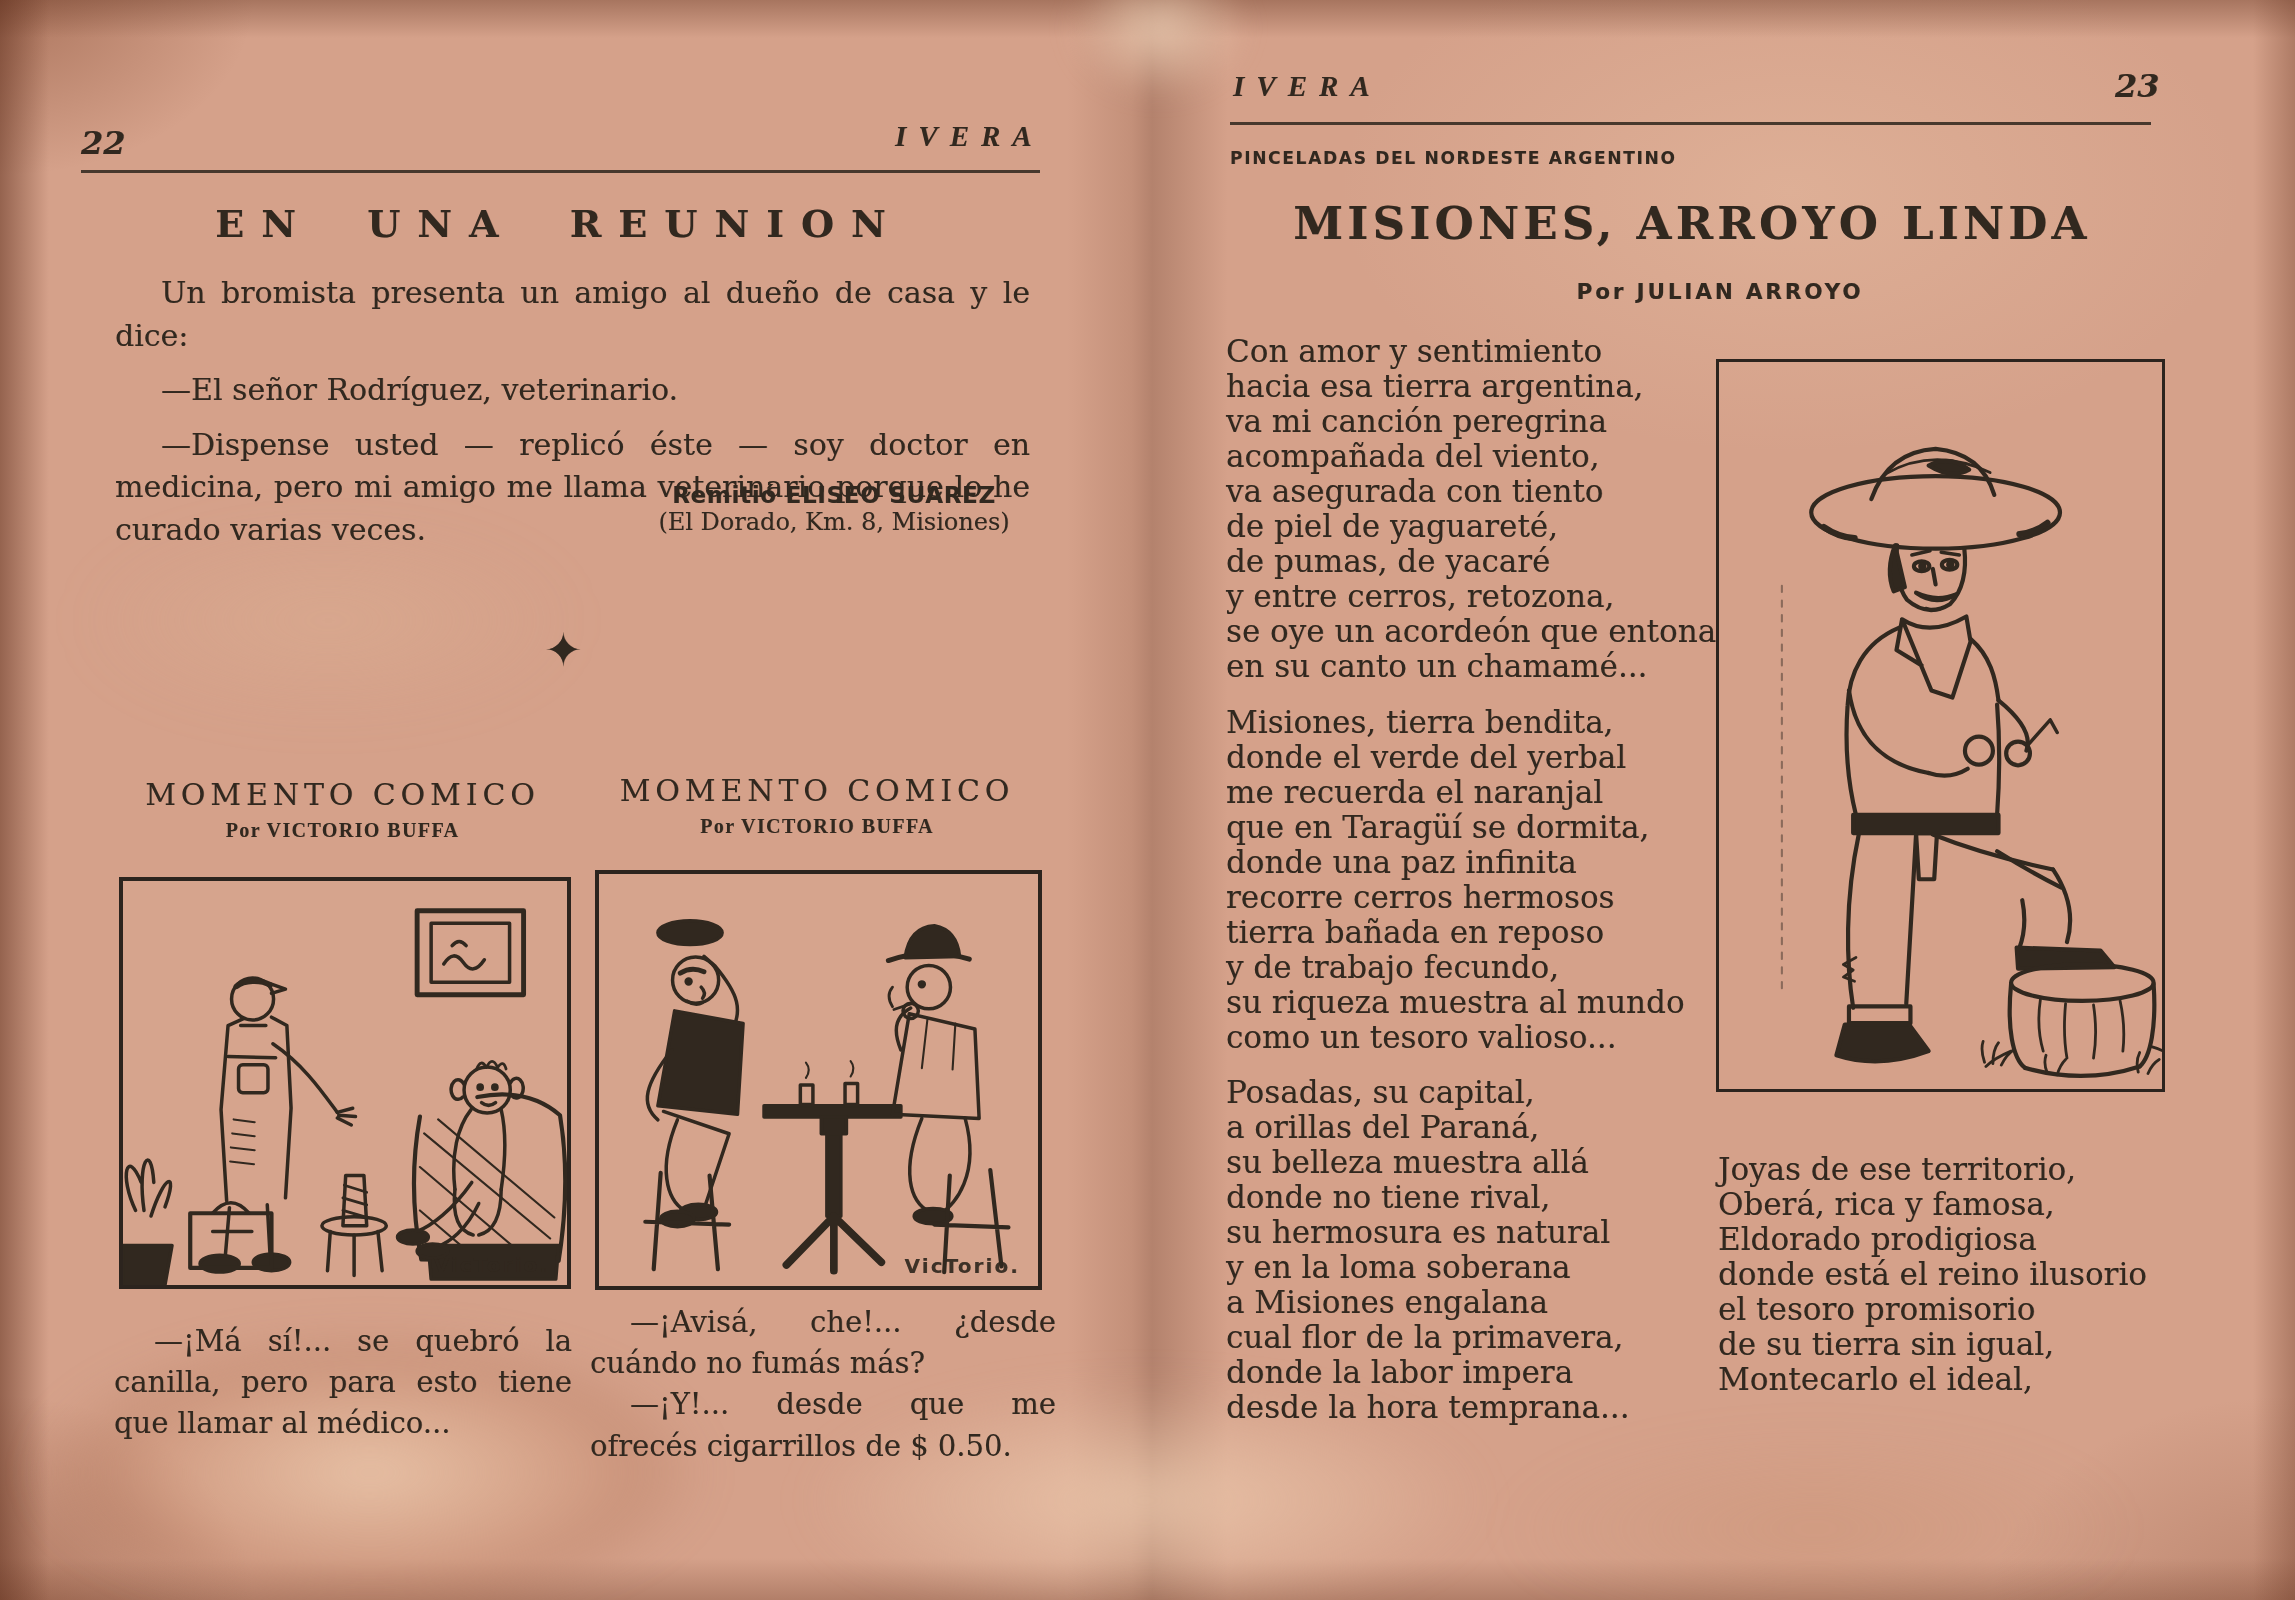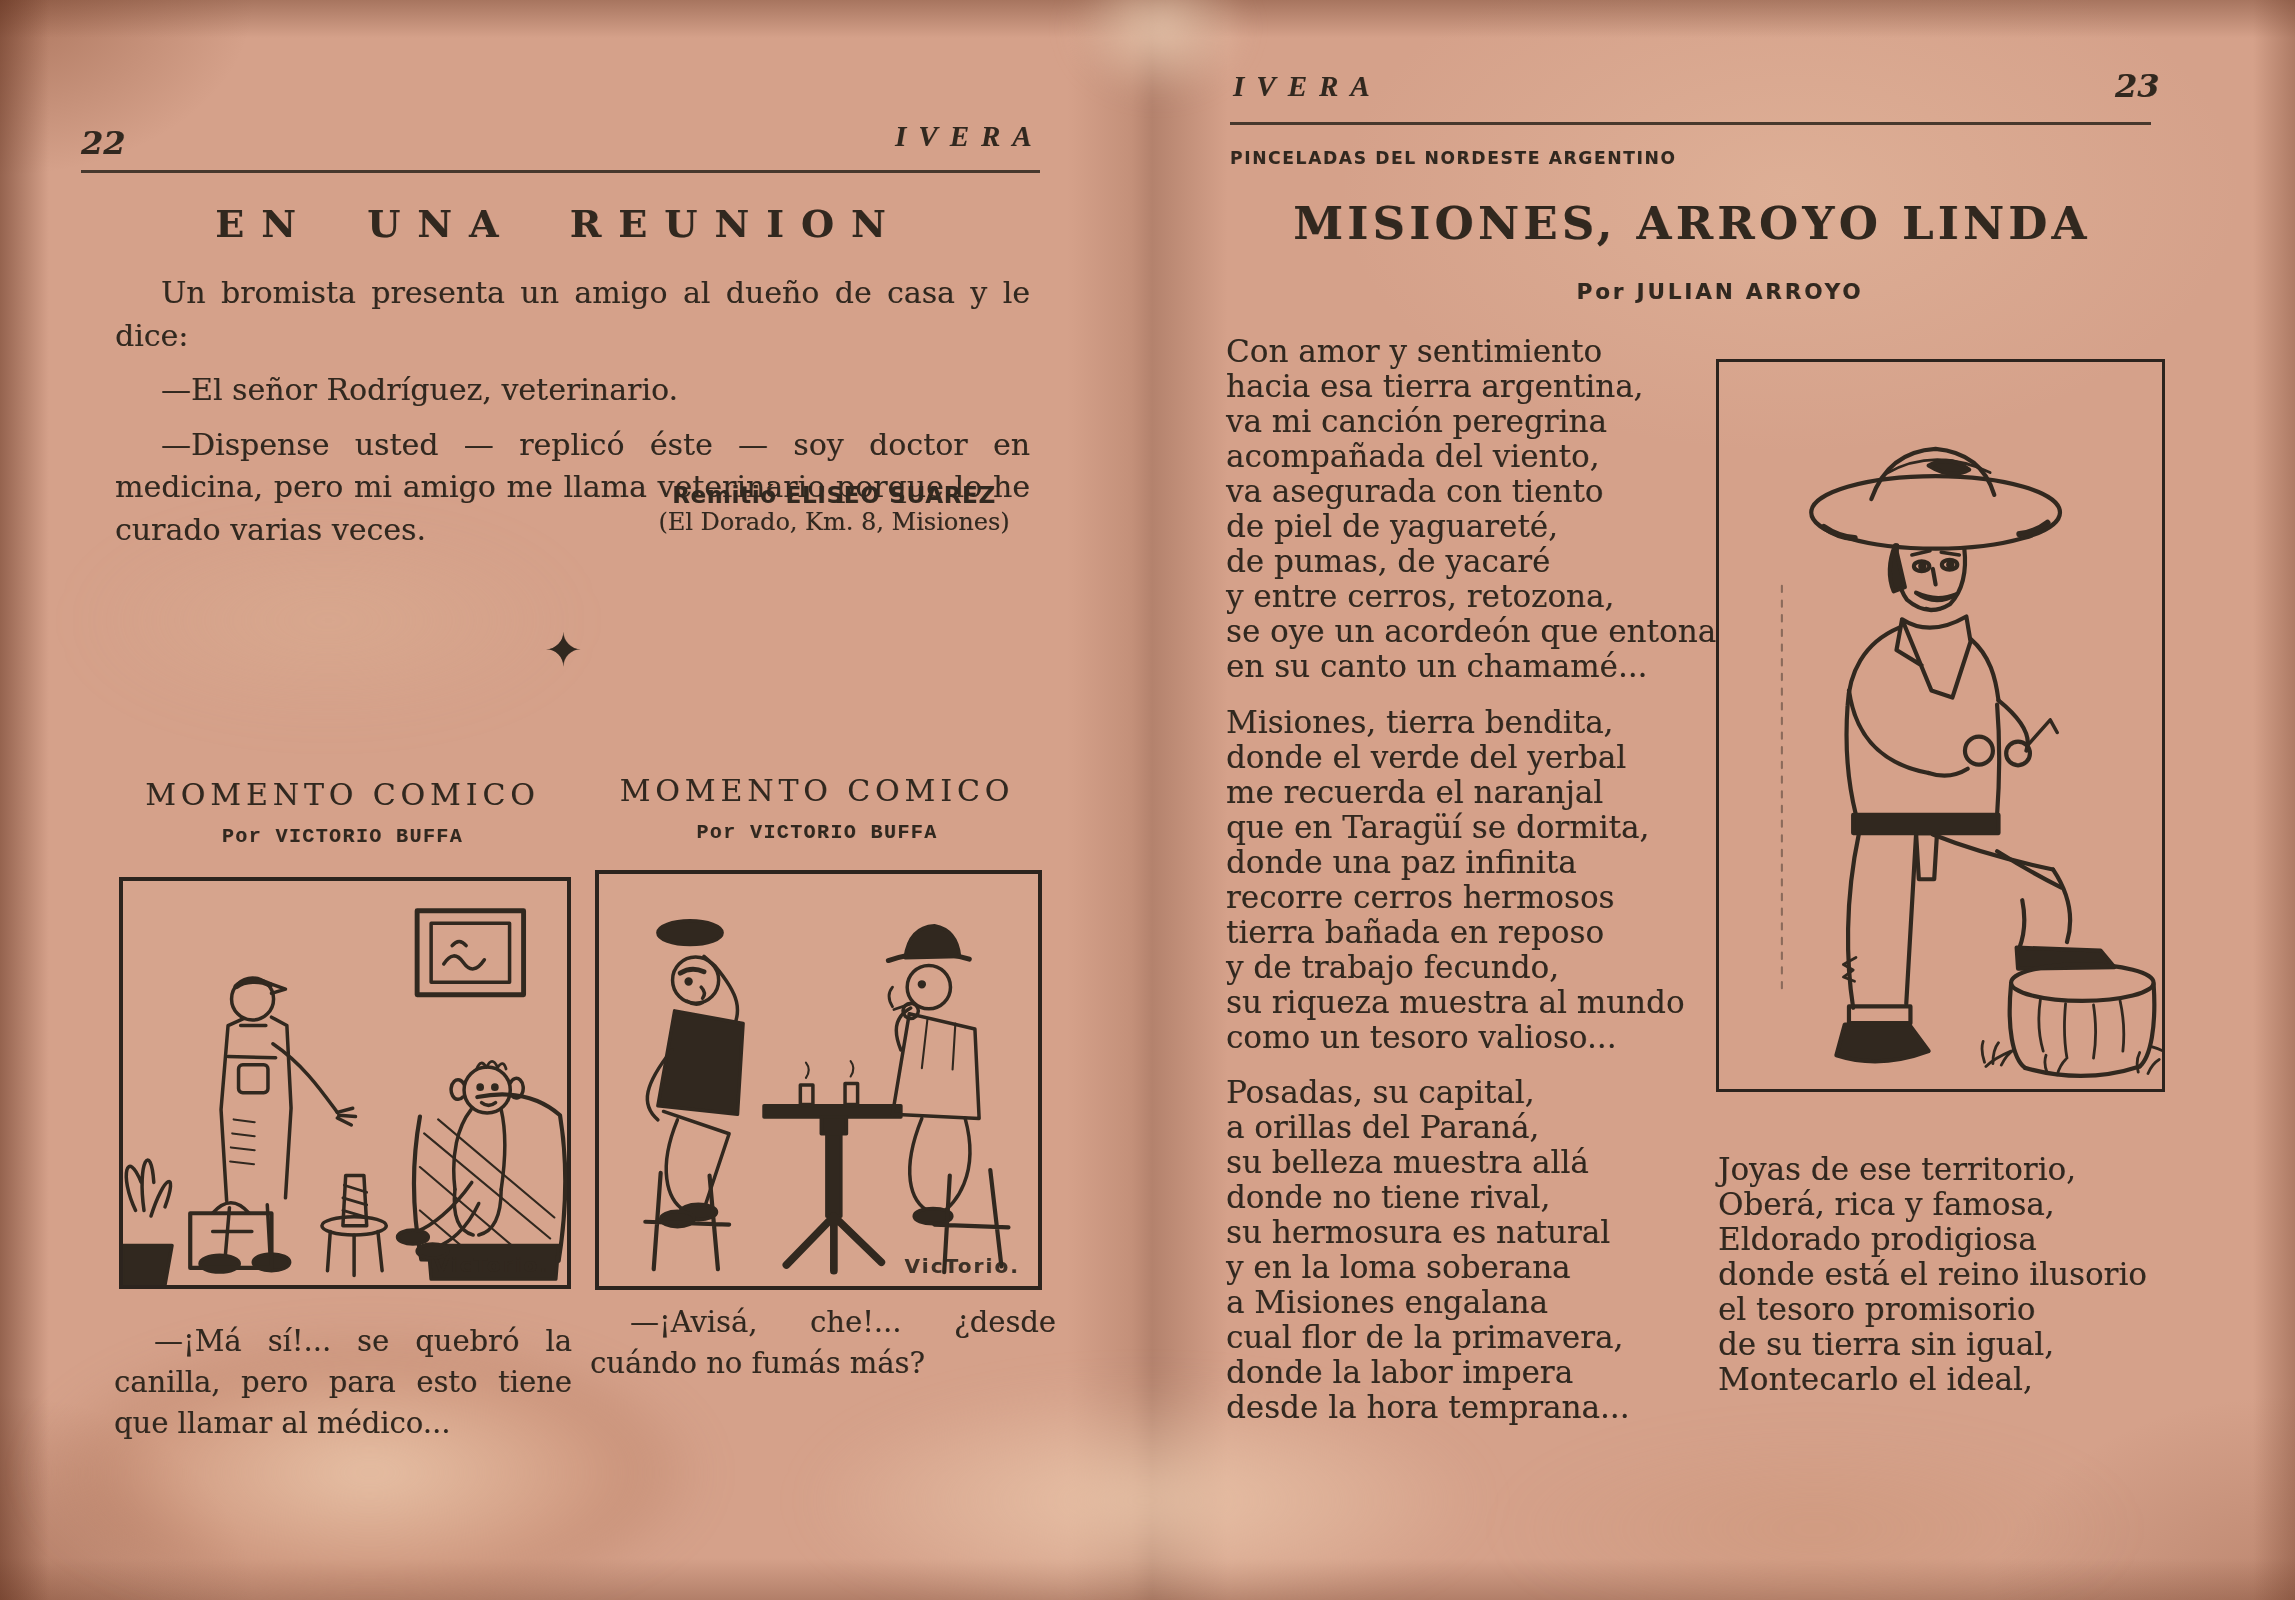--- a/index.html
+++ b/index.html
@@ -44,21 +44,21 @@
   .art-title{font-size:38px;font-weight:bold;letter-spacing:17px;word-spacing:24px;text-align:center;font-family:"DejaVu Serif",serif;}
   .bodytext{font-size:30px;line-height:1.42;text-align:justify;}
   .bodytext p{margin:12px;text-indent:46px;}
   .credit{text-align:center;}
   .credit .by{font-family:"DejaVu Sans",sans-serif;font-weight:bold;font-size:23px;letter-spacing:0.7px;}
   .credit .place{font-size:24px;margin-top:0;}
   .ornament{font-size:46px;line-height:1;}
 
   .comic-head{text-align:center;}
   .comic-head .ct{font-size:30px;font-weight:normal;letter-spacing:4.9px;font-family:"DejaVu Serif",serif;}
-  .comic-head .cb{font-size:20px;font-weight:bold;letter-spacing:1.4px;font-family:Liberation Mono, monospace;margin-top:13px;}
+  .comic-head .cb{font-size:20px;font-weight:bold;letter-spacing:1.4px;font-family:Liberation Serif, serif;margin-top:7px;}
   .panel{border:4.9px solid #2c241e;box-sizing:border-box;background:rgba(255,245,235,.04);}
   .panel svg{display:block;width:100%;height:100%;}
   .signature{position:absolute;right:18px;bottom:8.4px;font-family:"DejaVu Sans",sans-serif;
     font-size:20px;letter-spacing:2.1px;font-weight:bold;opacity:.92;}
   .caption{font-size:29px;line-height:1.42;text-align:justify;}
   .caption p{margin:0;text-indent:40px;}
 
   .kicker{font-family:"DejaVu Sans",sans-serif;font-weight:bold;font-size:17px;letter-spacing:1.7px;}
   .big-title{font-size:45px;font-weight:bold;letter-spacing:4.2px;text-align:center;font-family:"DejaVu Serif",serif;}
   .byline2{font-family:"DejaVu Sans",sans-serif;font-weight:bold;font-size:21.6px;letter-spacing:2.8px;text-align:center;}
@@ -187,20 +187,21 @@
     </g>
   </svg>
   <span class="signature ink">VicTorio.</span>
 </div>
 
 <div class="abs ink caption" style="left:114px;top:1321px;width:458px;">
   <p>—¡Má sí!... se quebró la canilla, pero para esto tiene que llamar al médico...</p>
 </div>
 <div class="abs ink caption" style="left:590px;top:1302px;width:466px;">
   <p>—¡Avisá, che!... ¿desde cuándo no fumás más?</p>
+  <p>—¡Y!... desde que me ofrecés cigarrillos de $ 0.50.</p>
 </div>
 
 <div class="abs ink runhead" style="left:1233px;top:70px;">IVERA</div>
 <div class="abs ink pagenum" style="left:2115px;top:67px;">23</div>
 <div class="abs rule" style="left:1230px;top:122px;width:921px;"></div>
 
 <div class="abs ink kicker" style="left:1230px;top:148px;">PINCELADAS DEL NORDESTE ARGENTINO</div>
 <div class="abs ink big-title" style="left:1242px;top:197px;width:900px;">MISIONES, ARROYO LINDA</div>
 <div class="abs ink byline2" style="left:1256px;top:279px;width:928px;">Por JULIAN ARROYO</div>
 

